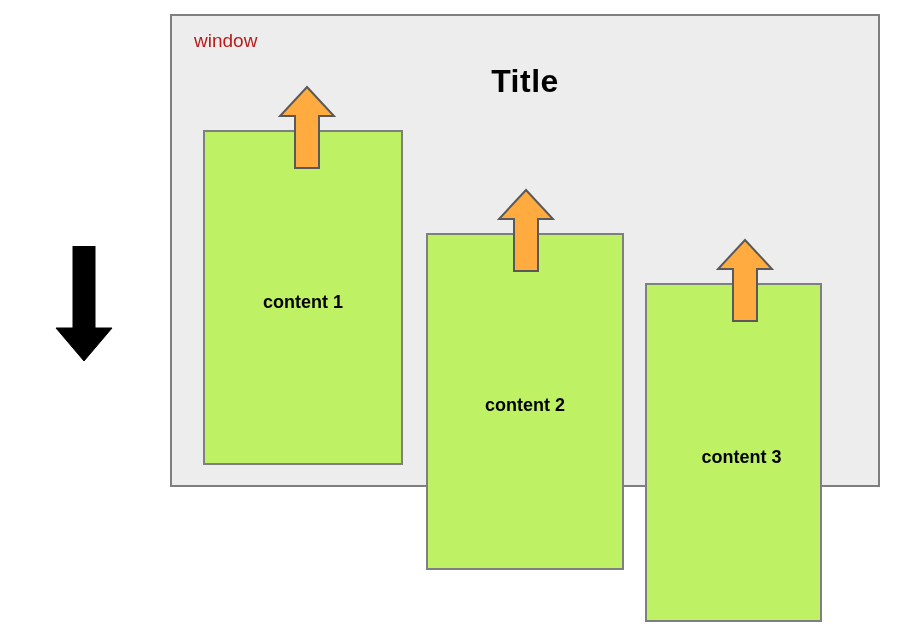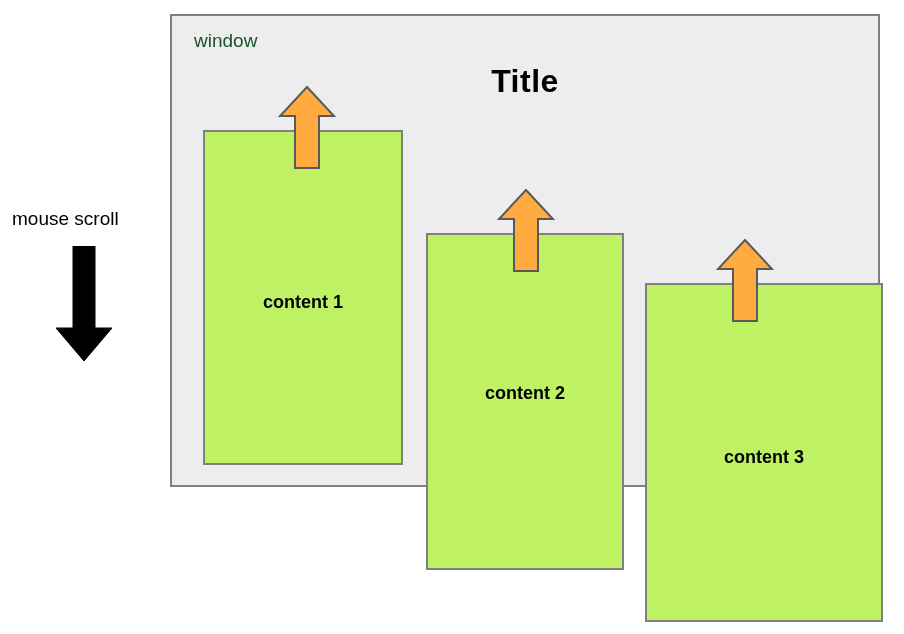--- a/index.html
+++ b/index.html
@@ -27,21 +27,21 @@
     height: 473px;
     background: #ededed;
     border: 2px solid #7f7f7f;
     box-sizing: border-box;
   }
   .window-label {
     position: absolute;
     left: 194px;
     top: 31px;
     font-size: 19px;
-    color: #14532d;
+    color: #b91c1c;
     line-height: 1.1;
     white-space: nowrap;
   }
   .window-title {
     position: absolute;
     left: 170px;
     top: 34px;
     width: 710px;
     text-align: center;
     font-size: 32px;
@@ -118,37 +118,36 @@
   <div id="contents-layer">
       <div class="content-box" style="left: 203px; top: 130px; width: 200px; height: 335px;">
         <div class="content-label" style="top: 160px;">content 1</div>
       </div>
       <div class="up-arrow" style="left: 278px; top: 85px;">
         <svg viewBox="0 0 58 85" preserveAspectRatio="none" aria-hidden="true">
           <polygon points="29,2 56,31 41,31 41,83 17,83 17,31 2,31" fill="#ffab40" stroke="#595959" stroke-width="2" stroke-linejoin="miter"></polygon>
         </svg>
       </div>
       <div class="content-box" style="left: 426px; top: 233px; width: 198px; height: 337px;">
-        <div class="content-label" style="top: 148px; text-align: center;">content 2</div>
+        <div class="content-label" style="top: 160px; text-align: center;">content 2</div>
       </div>
       <div class="up-arrow" style="left: 497px; top: 188px;">
         <svg viewBox="0 0 58 85" preserveAspectRatio="none" aria-hidden="true">
           <polygon points="29,2 56,31 41,31 41,83 17,83 17,31 2,31" fill="#ffab40" stroke="#595959" stroke-width="2" stroke-linejoin="miter"></polygon>
         </svg>
       </div>
-      <div class="content-box" style="left: 645px; top: 283px; width: 238px; height: 339px;">
+      <div class="content-box" style="left: 645px; top: 283px; width: 177px; height: 339px; padding-left: 8px;">
         <div class="content-label" style="top: 162px;">content 3</div>
       </div>
       <div class="up-arrow" style="left: 716px; top: 238px;">
         <svg viewBox="0 0 58 85" preserveAspectRatio="none" aria-hidden="true">
           <polygon points="29,2 56,31 41,31 41,83 17,83 17,31 2,31" fill="#ffab40" stroke="#595959" stroke-width="2" stroke-linejoin="miter"></polygon>
         </svg>
       </div>
     </div>
 
-  <div class="scroll-label">mouse scroll</div>
   <div class="scroll-arrow">
     <svg viewBox="0 0 58 116" preserveAspectRatio="none" aria-hidden="true">
       <polygon points="18,0 40,0 40,82 57,82 29,115 1,82 18,82" fill="#000000" stroke="#000000" stroke-width="1"></polygon>
     </svg>
   </div>
 
 </div>
 
 </body></html>

